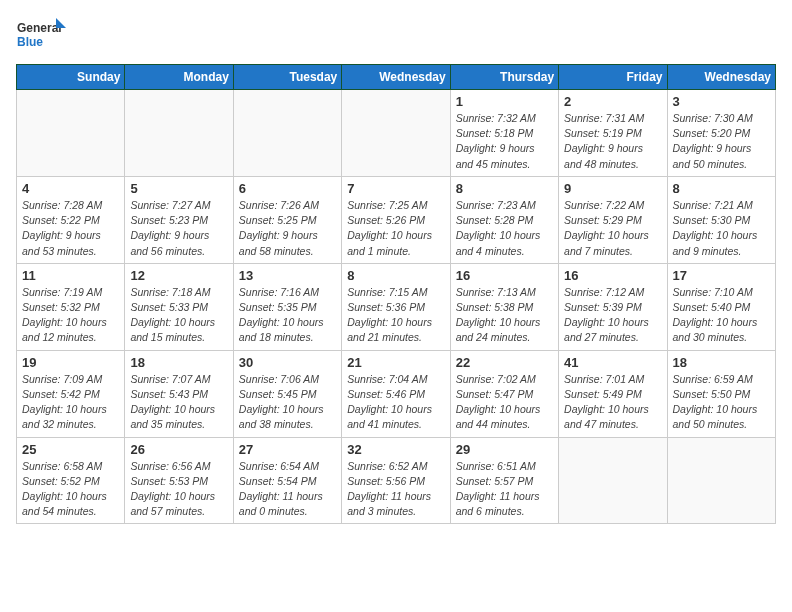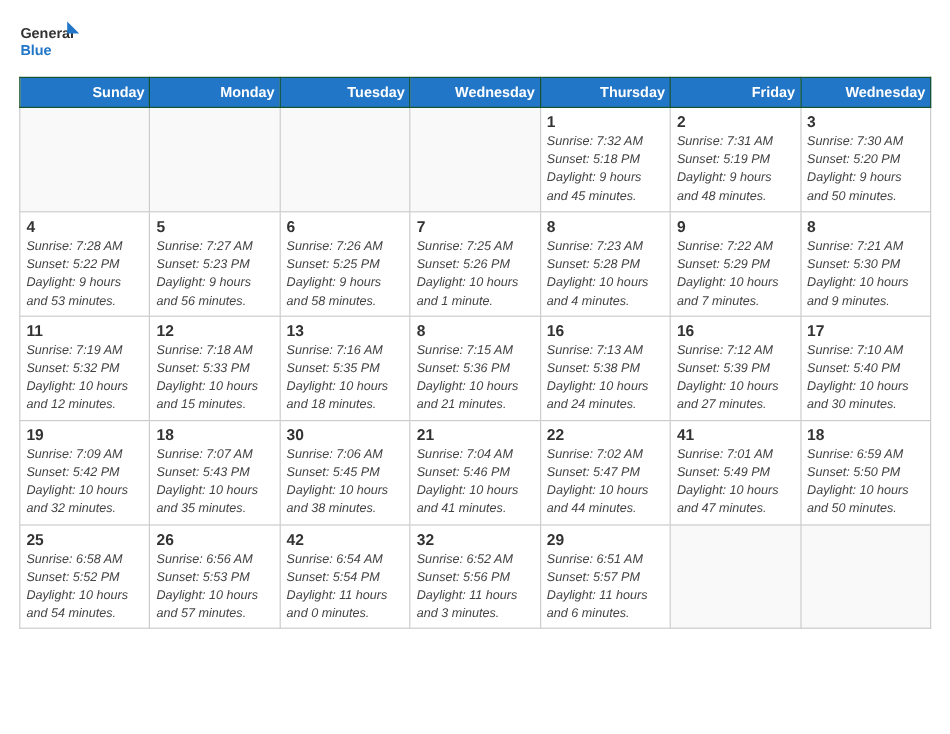--- a/index.html
+++ b/index.html
@@ -214,21 +214,21 @@
       <tr>
         <td>
           <div class="day-number">25</div>
           <div class="day-info">Sunrise: 6:58 AM<br>Sunset: 5:52 PM<br>Daylight: 10 hours and 54 minutes.</div>
         </td>
         <td>
           <div class="day-number">26</div>
           <div class="day-info">Sunrise: 6:56 AM<br>Sunset: 5:53 PM<br>Daylight: 10 hours and 57 minutes.</div>
         </td>
         <td>
-          <div class="day-number">42</div>
+          <div class="day-number">27</div>
           <div class="day-info">Sunrise: 6:54 AM<br>Sunset: 5:54 PM<br>Daylight: 11 hours and 0 minutes.</div>
         </td>
         <td>
           <div class="day-number">32</div>
           <div class="day-info">Sunrise: 6:52 AM<br>Sunset: 5:56 PM<br>Daylight: 11 hours and 3 minutes.</div>
         </td>
         <td>
           <div class="day-number">29</div>
           <div class="day-info">Sunrise: 6:51 AM<br>Sunset: 5:57 PM<br>Daylight: 11 hours and 6 minutes.</div>
         </td>

